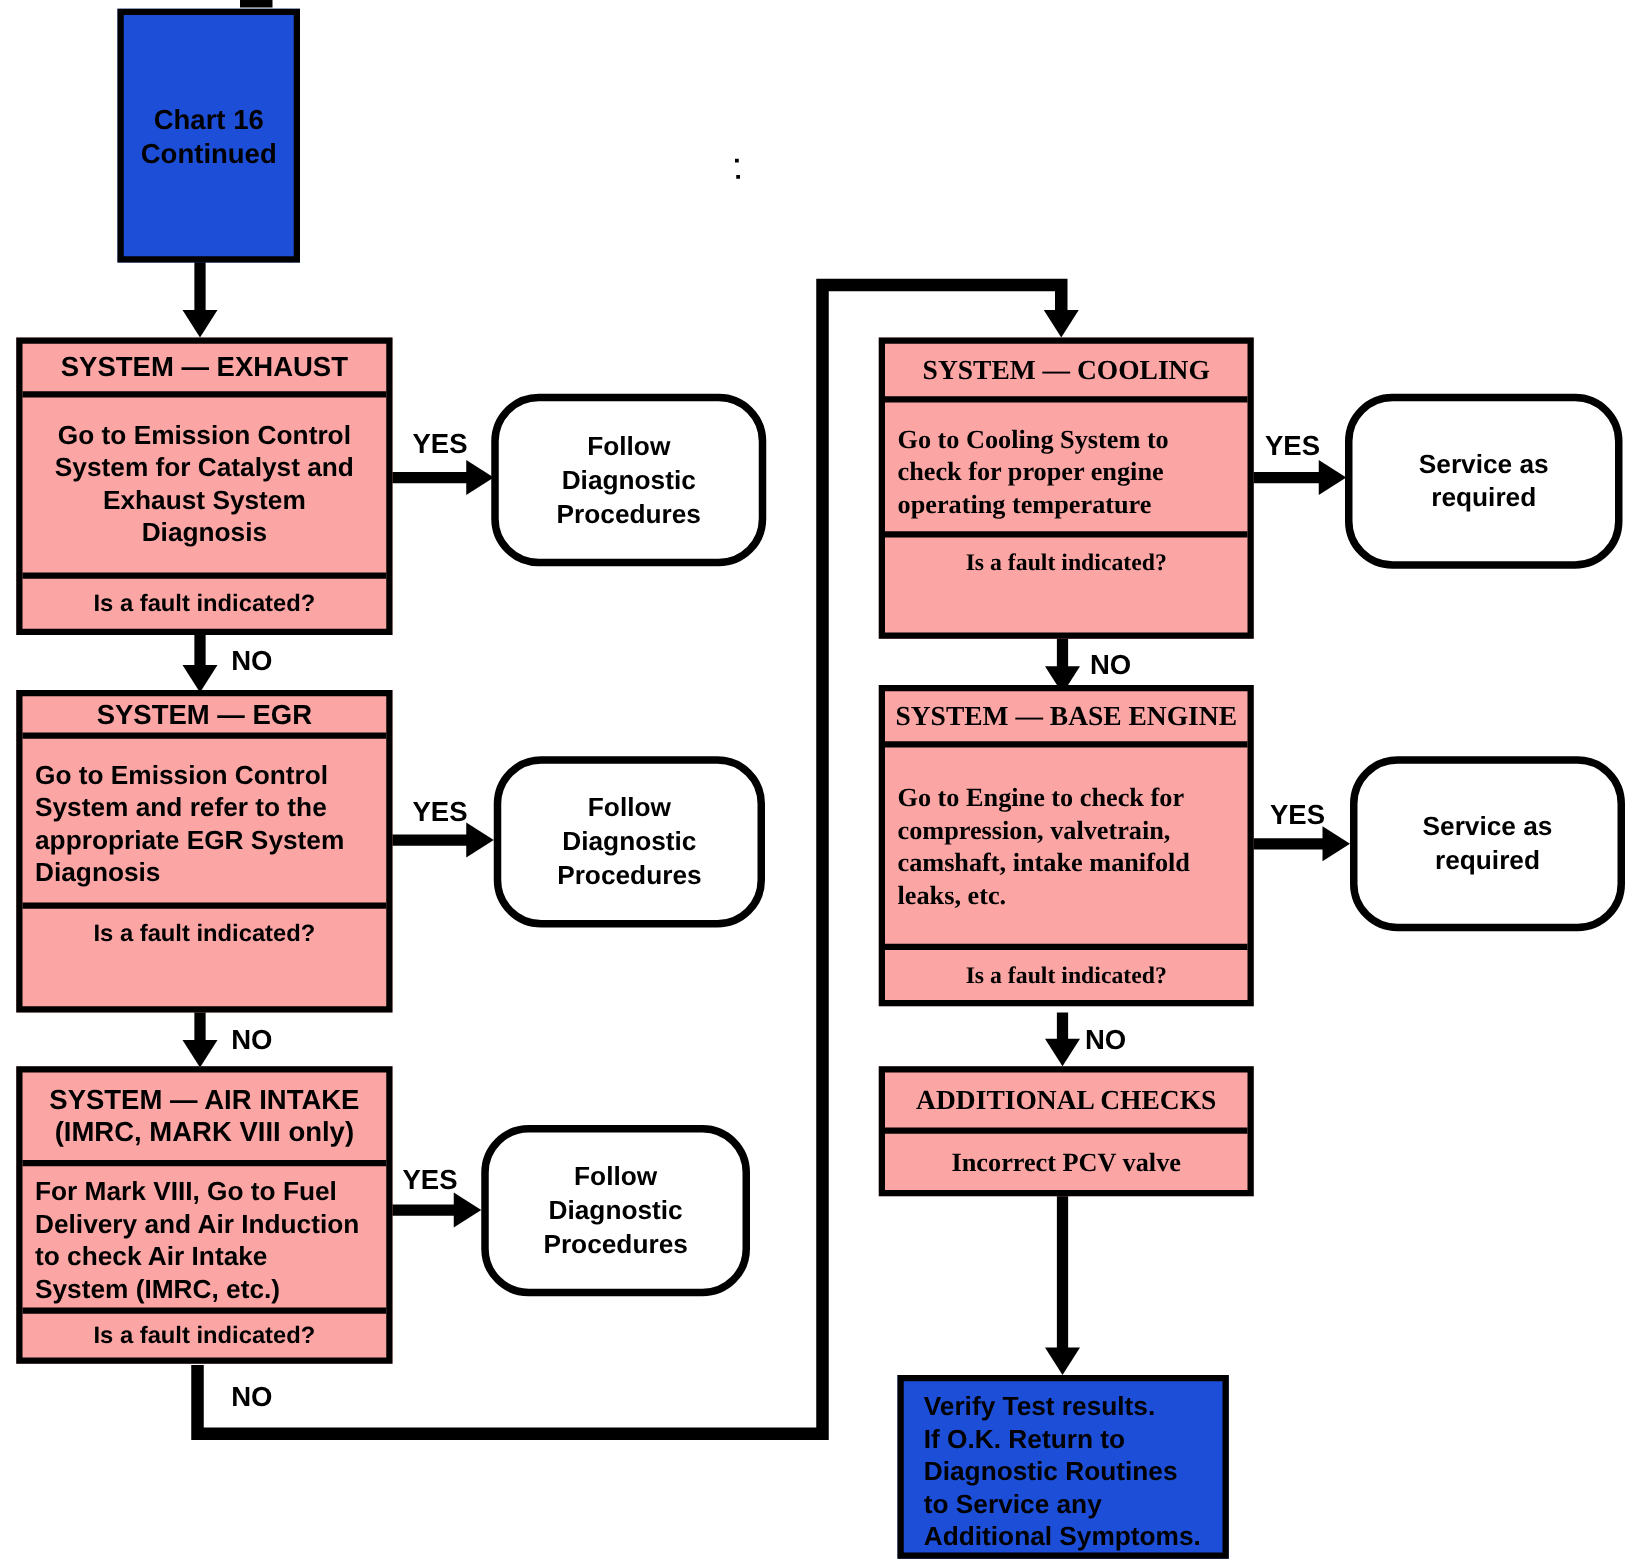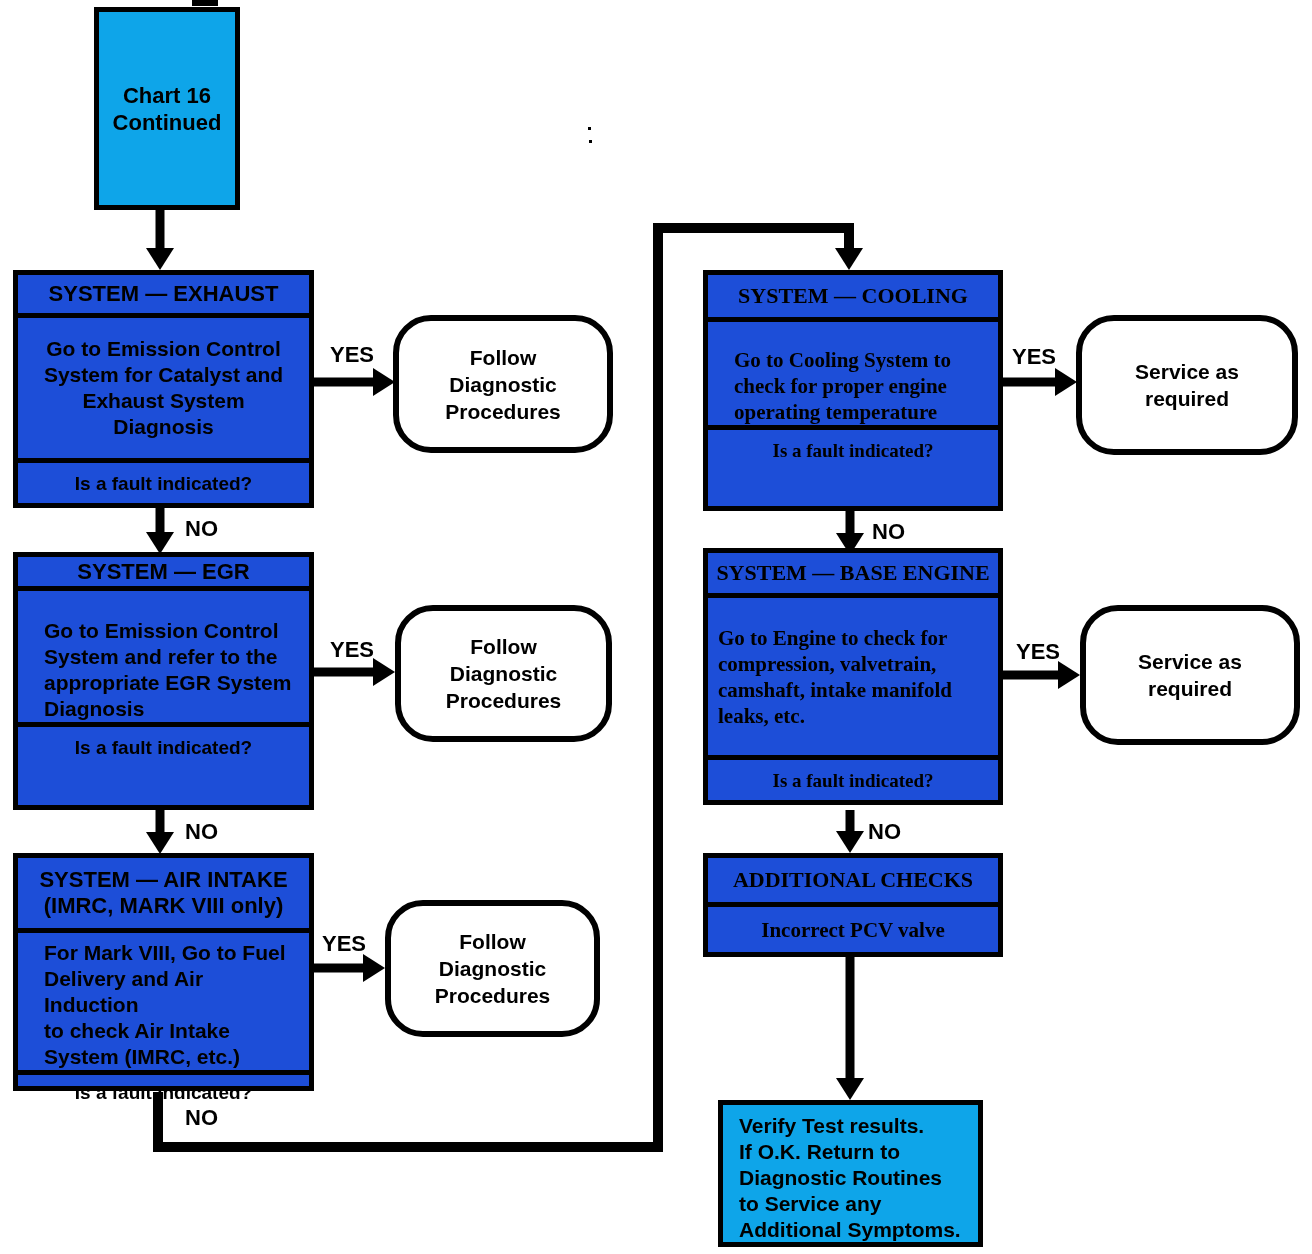--- a/index.html
+++ b/index.html
@@ -5,48 +5,48 @@
   html,body { margin:0; padding:0; background:#fff; }
   .canvas {
     position:relative; width:1312px; height:1254px; background:#ffffff;
     font-family:"Liberation Sans", sans-serif; font-weight:bold; color:#000;
     overflow:hidden;
   }
   .wires { position:absolute; left:0; top:0; }
   .txt { white-space:pre-line; }
 
   .node {
-    position:absolute; border:5px solid #000; background:#1d4ed8;
+    position:absolute; border:5px solid #000; background:#fca5a5;
     box-sizing:border-box; display:flex; flex-direction:column;
   }
   .col-l { left:13px;  width:301px; }
   .col-r { left:703px; width:300px;font-family:Liberation Serif, serif; }
 
   .hdr {
     border-bottom:5px solid #000; display:flex; align-items:center; justify-content:center;
     text-align:center; font-size:22px; line-height:26px; flex:none; box-sizing:border-box;
   }
   .bod { flex:1; font-size:21px; line-height:26px; display:flex; box-sizing:border-box; }
   .bod.center { align-items:center; justify-content:center; text-align:center; }
-  .bod.lefttop { align-items:flex-end; text-align:left; padding:7px 6px 0 10px;margin-left:16px; }
+  .bod.lefttop { align-items:center; text-align:left; padding:7px 6px 0 10px; }
   .bod.leftmid { align-items:center; text-align:left; padding:0 20px 0 10px; }
   .que {
     border-top:5px solid #000; display:flex; justify-content:center;
     font-size:19px; line-height:25px; flex:none; box-sizing:border-box; text-align:center;
   }
   .que.mid { align-items:center; }
   .que.top { align-items:flex-start; padding-top:8px; }
 
   .rounded {
     position:absolute; border:6px solid #000; border-radius:38px; background:#fff;
     box-sizing:border-box; display:flex; align-items:center; justify-content:center;
     text-align:center; font-size:21px; line-height:27px;
   }
   .plain {
-    position:absolute; border:5px solid #000; background:#0ea5e9; box-sizing:border-box;
+    position:absolute; border:5px solid #000; background:#1d4ed8; box-sizing:border-box;
   }
   .lbl { position:absolute; font-size:22px; line-height:24px; }
   .artifact { position:absolute; background:#000; }
 </style>
 </head>
 <body>
 
 <div class="canvas">
 
   <svg class="wires" width="1312" height="1254">

